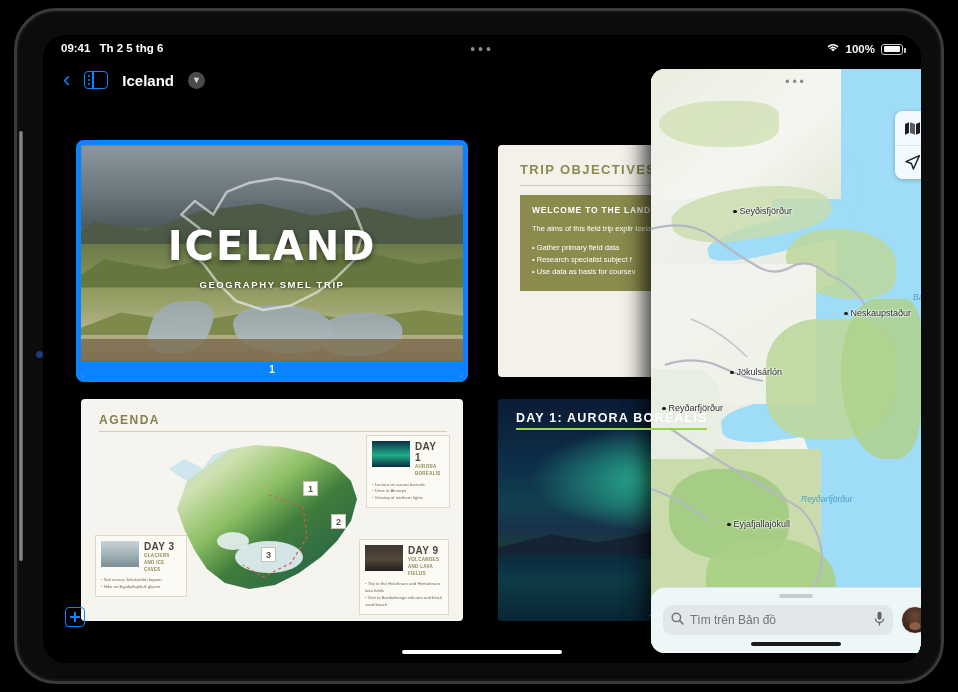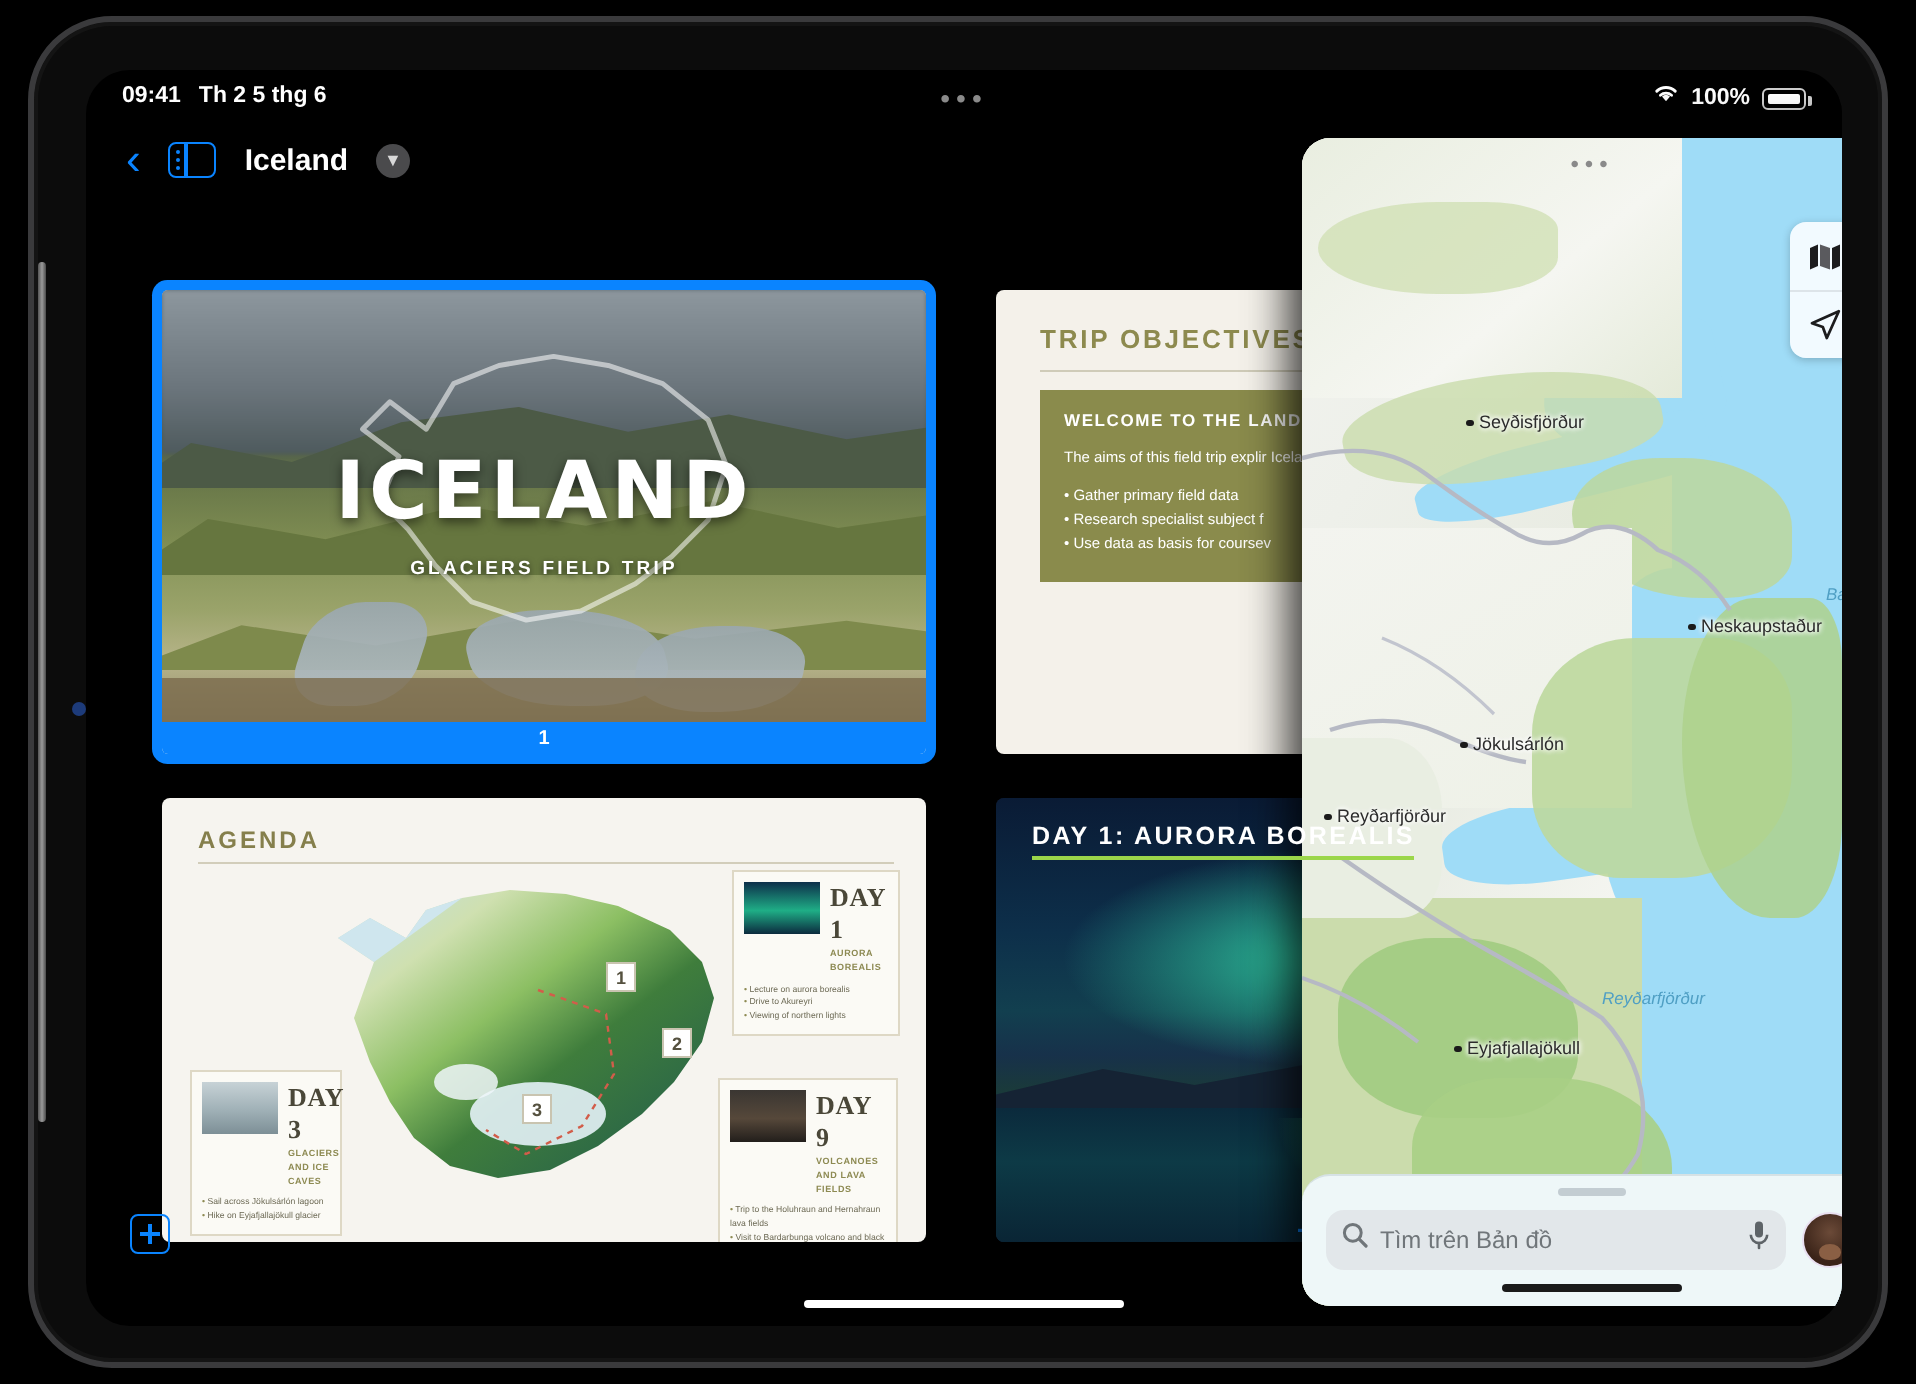--- a/index.html
+++ b/index.html
@@ -224,21 +224,21 @@
     background: #fff; border: 1px solid #c9c4b0;
     font-size: 9px; font-weight: bold; color: #55513f;
     display: flex; align-items: center; justify-content: center;
   }
   .day-card {
     position: absolute; background: #fbfaf5;
     border: 1px solid #ded8c5; padding: 5px;
   }
   .day-card .dc-top { display: flex; gap: 5px; }
   .day-card .dc-img { width: 38px; height: 26px; flex: none; }
-  .day-card .dc-title { font-size: 13px; font-weight: bold; color: #4a4738; letter-spacing: .4px; font-family: Liberation Serif, serif; }
+  .day-card .dc-title { font-size: 10px; font-weight: bold; color: #4a4738; letter-spacing: .4px; }
   .day-card .dc-sub { font-size: 4.5px; font-weight: bold; color: #8d8a52; letter-spacing: .3px; line-height: 1.5; margin-top: 1px; }
   .day-card ul { list-style: none; margin-top: 4px; }
   .day-card li { font-size: 4.3px; color: #6d6a55; line-height: 1.6; }
   .day-card li::before { content: "• "; color: #8d8a52; }
 
   
   #slide-4 { left: 455px; top: 300px; width: 382px; height: 222px; background: #0b1426; }
   #s4-title {
     position: absolute; left: 18px; top: 12px;
     color: #fff; font-size: 12.5px; font-weight: bold; letter-spacing: 1.2px;
@@ -442,21 +442,21 @@
           <div class="s1-ridge" style="top:62%;height:26%;background:#7e8a4c;clip-path:polygon(0 100%,14% 60%,30% 78%,50% 52%,68% 72%,86% 56%,100% 70%,100% 100%);"></div>
           <div class="s1-river" style="left:18%;top:72%;width:16%;height:24%;transform:skewX(-18deg);border-radius:40%;"></div>
           <div class="s1-river" style="left:40%;top:74%;width:26%;height:22%;transform:skewX(14deg);border-radius:45%;"></div>
           <div class="s1-river" style="left:62%;top:78%;width:22%;height:20%;transform:skewX(-10deg);border-radius:45%;"></div>
           <div style="position:absolute;left:0;bottom:0;width:100%;height:10%;background:#7a6a4c;opacity:.8;"></div>
           <svg id="s1-map-outline" viewBox="0 0 100 76">
             <path d="M18 30 L10 24 L16 18 L24 24 L30 14 L40 10 L52 8 L64 10 L76 14 L86 22 L90 32
                      L86 44 L78 52 L70 58 L58 64 L46 66 L34 62 L26 54 L20 46 L14 40 Z" fill="none" stroke="#ffffff" stroke-width="1.1" stroke-linejoin="round"></path>
           </svg>
           <div id="s1-title">ICELAND</div>
-          <div id="s1-sub">GLACIERS FIELD TRIP</div>
+          <div id="s1-sub">GEOGRAPHY SMEL TRIP</div>
         </div>
         <div class="slide-number">1</div>
       </div>
 
       <div class="slide" id="slide-2">
         <div id="s2-head">TRIP OBJECTIVES</div>
         <div id="s2-rule"></div>
         <div id="s2-box">
           <h4>WELCOME TO THE LAND OF FI</h4>
           <p>The aims of this field trip explir Iceland's unique geology and g are:</p>
@@ -524,21 +524,21 @@
               <div class="dc-title">DAY 9</div>
               <div class="dc-sub">VOLCANOES AND LAVA FIELDS</div>
             </div>
           </div>
           <ul>
             <li>Trip to the Holuhraun and Hernahraun lava fields</li>
             <li>Visit to Bardarbunga volcano and black sand beach</li>
           </ul>
         </div>
 
-        <div class="day-card" style="left:14px;top:136px;width:76px;">
+        <div class="day-card" style="left:14px;top:136px;width:92px;">
           <div class="dc-top">
             <div class="dc-img" style="background:linear-gradient(180deg,#c7d2d6,#9fb0b6 55%,#7d8f96);"></div>
             <div>
               <div class="dc-title">DAY 3</div>
               <div class="dc-sub">GLACIERS AND ICE CAVES</div>
             </div>
           </div>
           <ul>
             <li>Sail across Jökulsárlón lagoon</li>
             <li>Hike on Eyjafjallajökull glacier</li>

